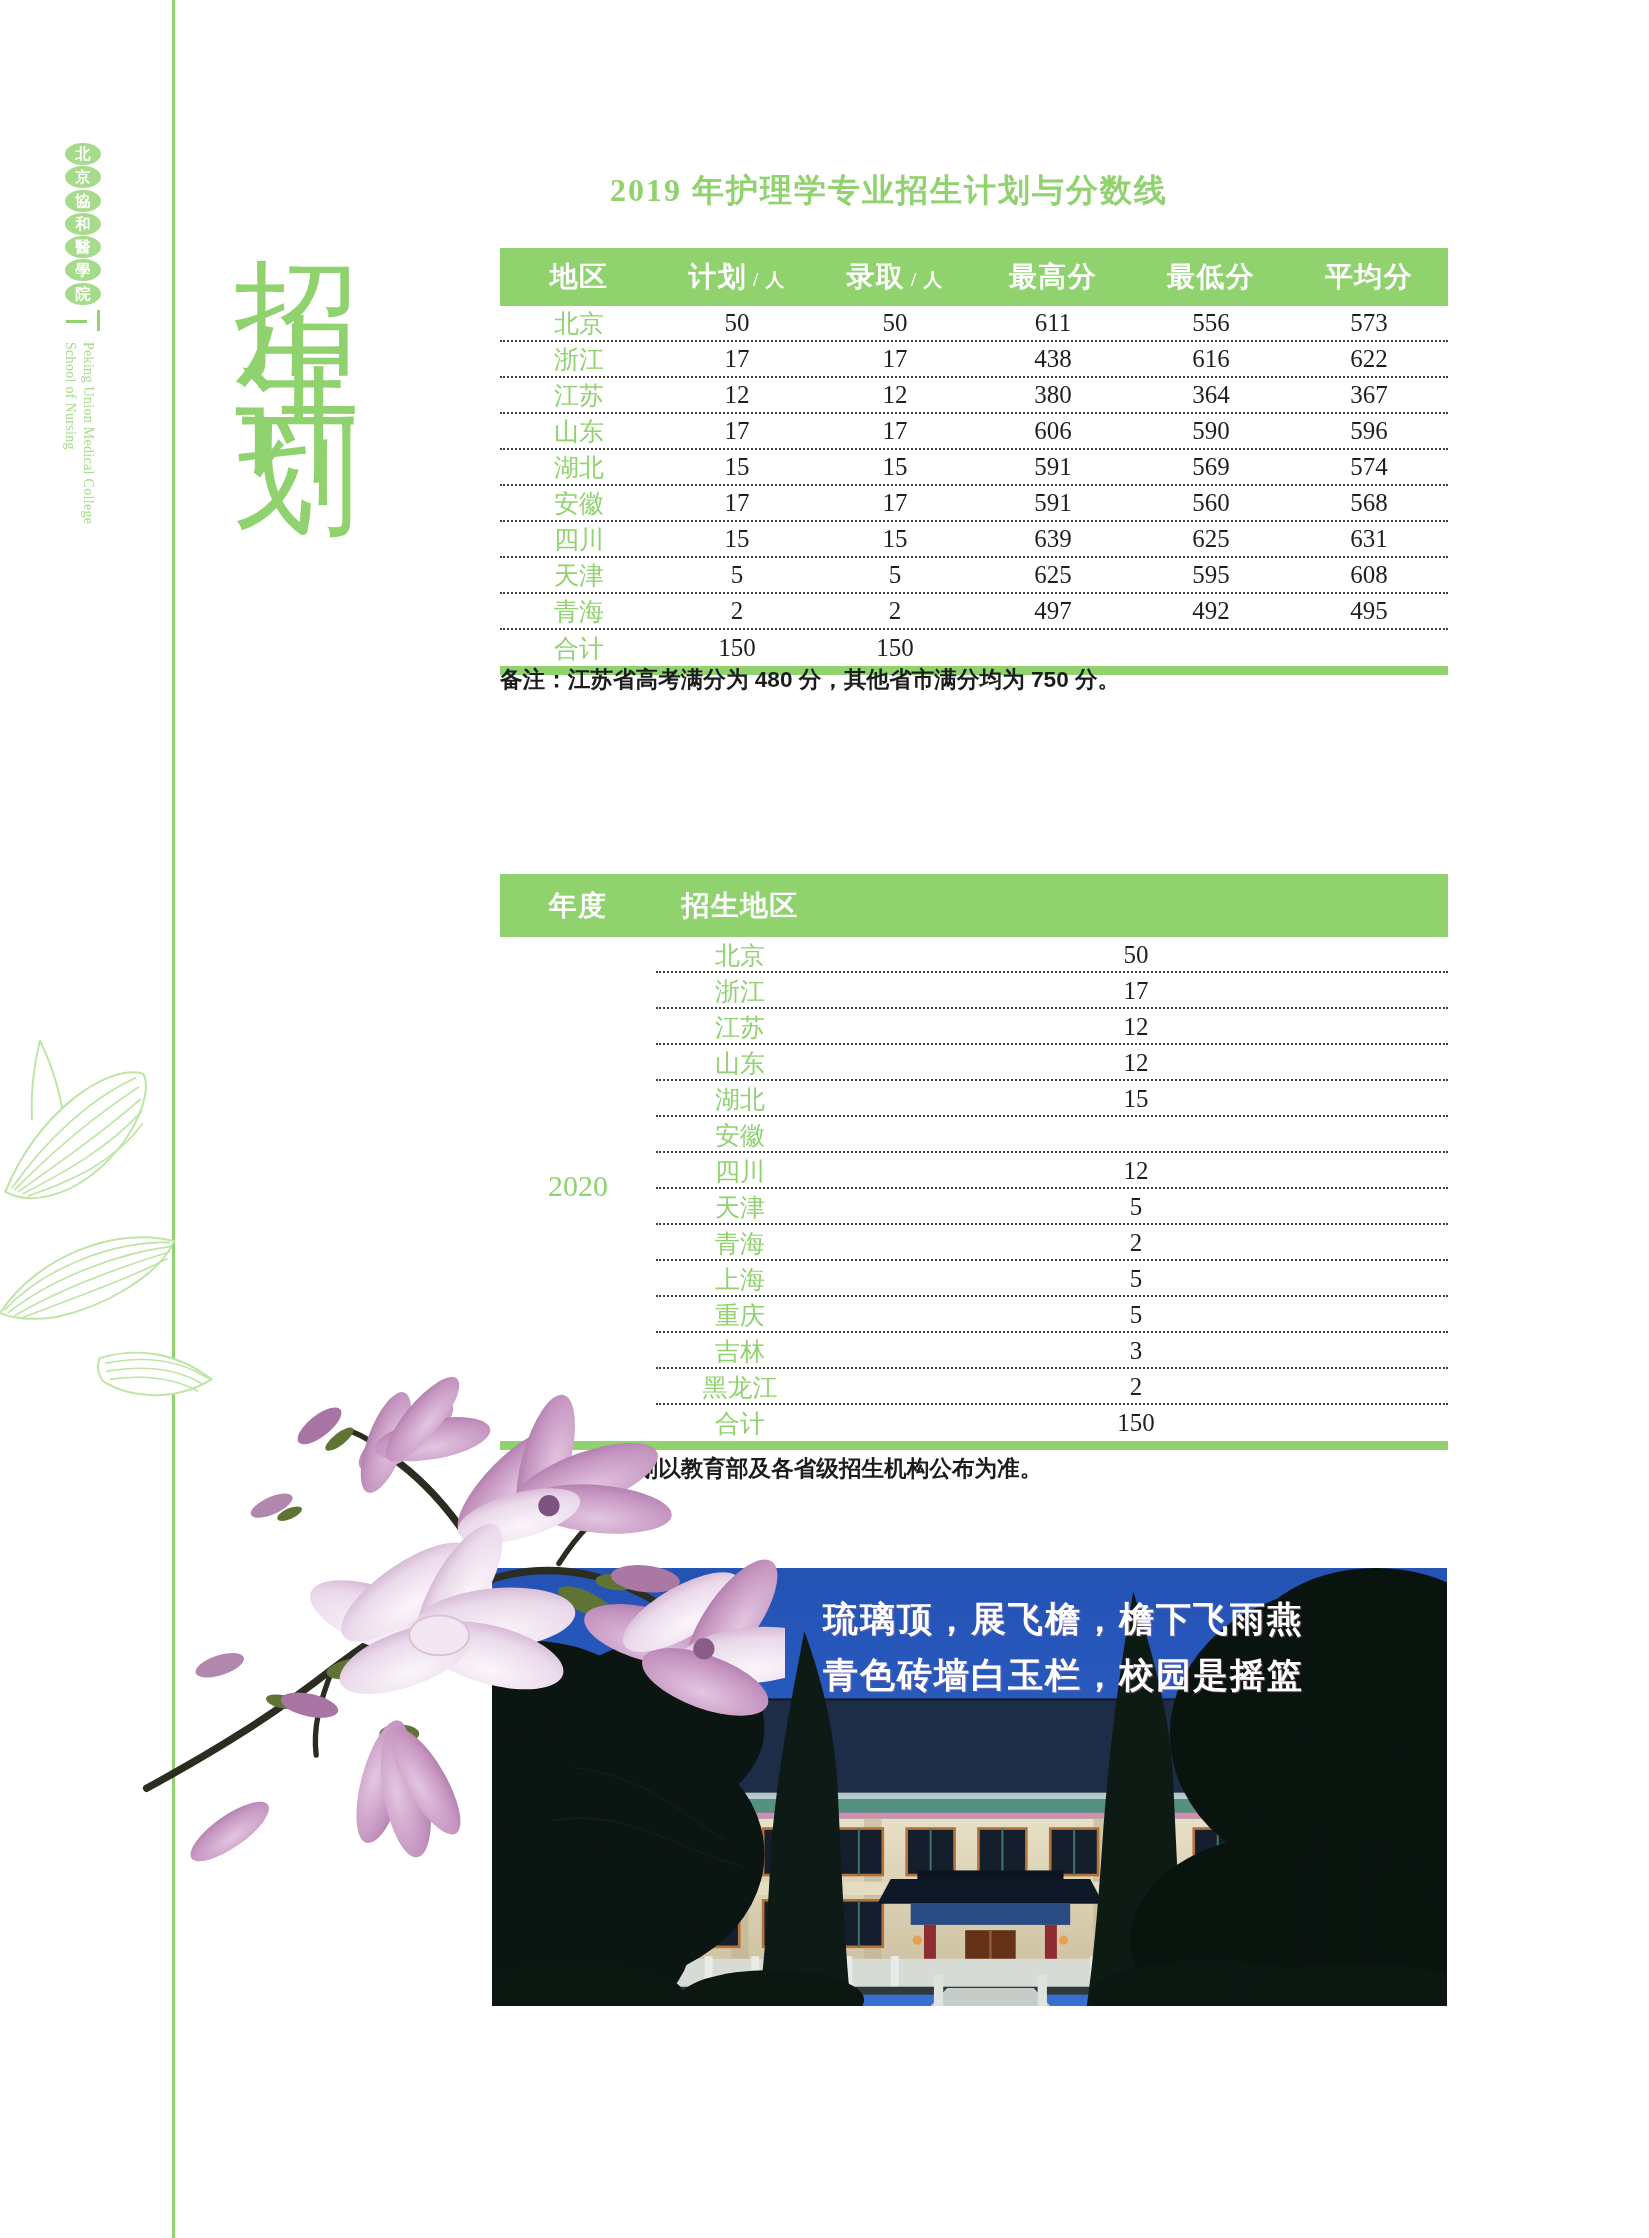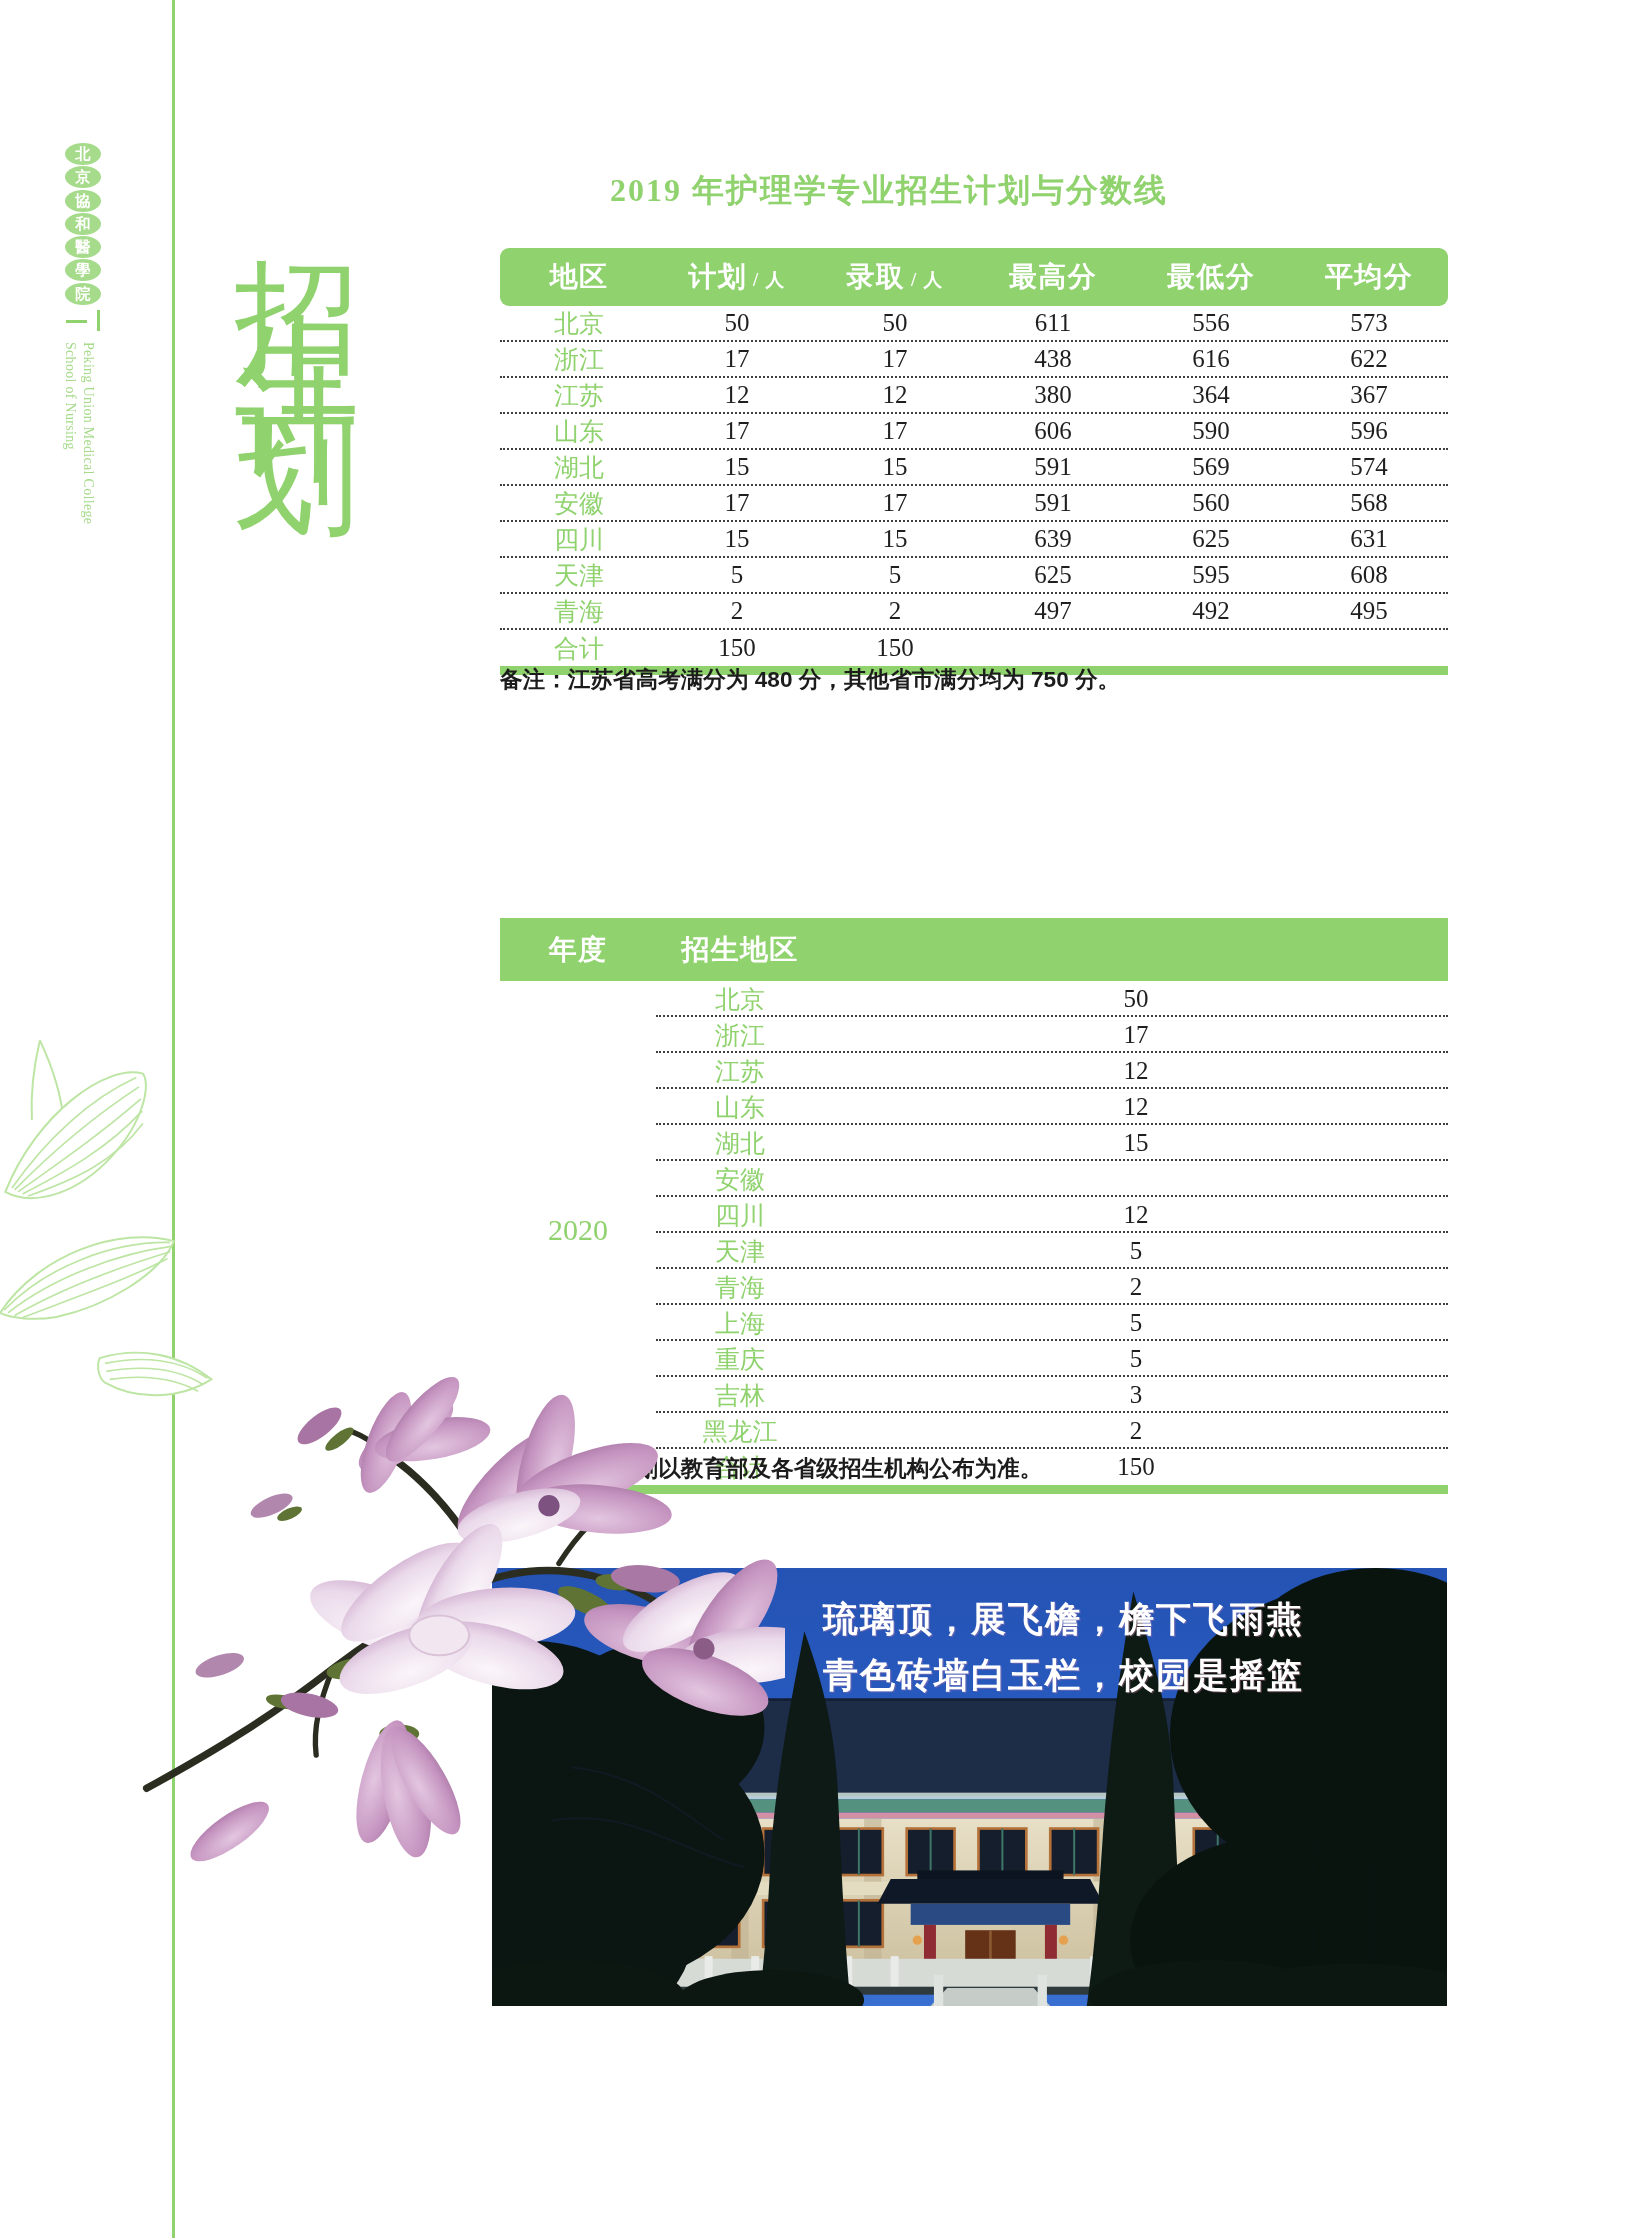--- a/index.html
+++ b/index.html
@@ -26,24 +26,24 @@
   .vtitle{position:absolute;left:231px;top:160px;writing-mode:vertical-rl;color:var(--green);
           font-size:124px;letter-spacing:52px;line-height:133px;z-index:3;}
   
   .sec-title{position:absolute;left:610px;color:var(--green);font-size:32px;font-weight:700;
              letter-spacing:2px;white-space:nowrap;z-index:3;}
   #title-2019{top:169px;}
   #title-2020{top:795px;}
   
   .tablebox{position:absolute;left:500px;width:948px;z-index:3;}
   #table-2019{top:248px;}
-  #table-2020{top:918px;}
+  #table-2020{top:874px;}
   .thead{background:var(--green);display:grid;align-items:center;color:#fff;
          font-size:28px;font-weight:700;text-align:center;letter-spacing:1.3px;}
-  #table-2019 .thead{height:58px;grid-template-columns:repeat(6,1fr);border-radius:9px;}
+  #table-2019 .thead{height:58px;grid-template-columns:repeat(6,1fr);}
   #table-2020 .thead{height:63px;grid-template-columns:156px 168px 1fr;}
   .thead .unit{font-size:18.6px;font-weight:700;}
   .tbody{position:relative;}
   .tr{display:grid;grid-template-columns:repeat(6,1fr);height:36px;align-items:center;
       text-align:center;font-size:25px;color:var(--ink);border-bottom:2px dotted #3f3f3f;}
   .tr:last-child{border-bottom:none;}
   .tr .td:first-child{color:var(--green);}
   .tr2{display:grid;grid-template-columns:156px 168px 1fr;height:36px;align-items:center;
        text-align:center;font-size:25px;color:var(--ink);position:relative;}
   .tr2 .region{color:var(--green);}

